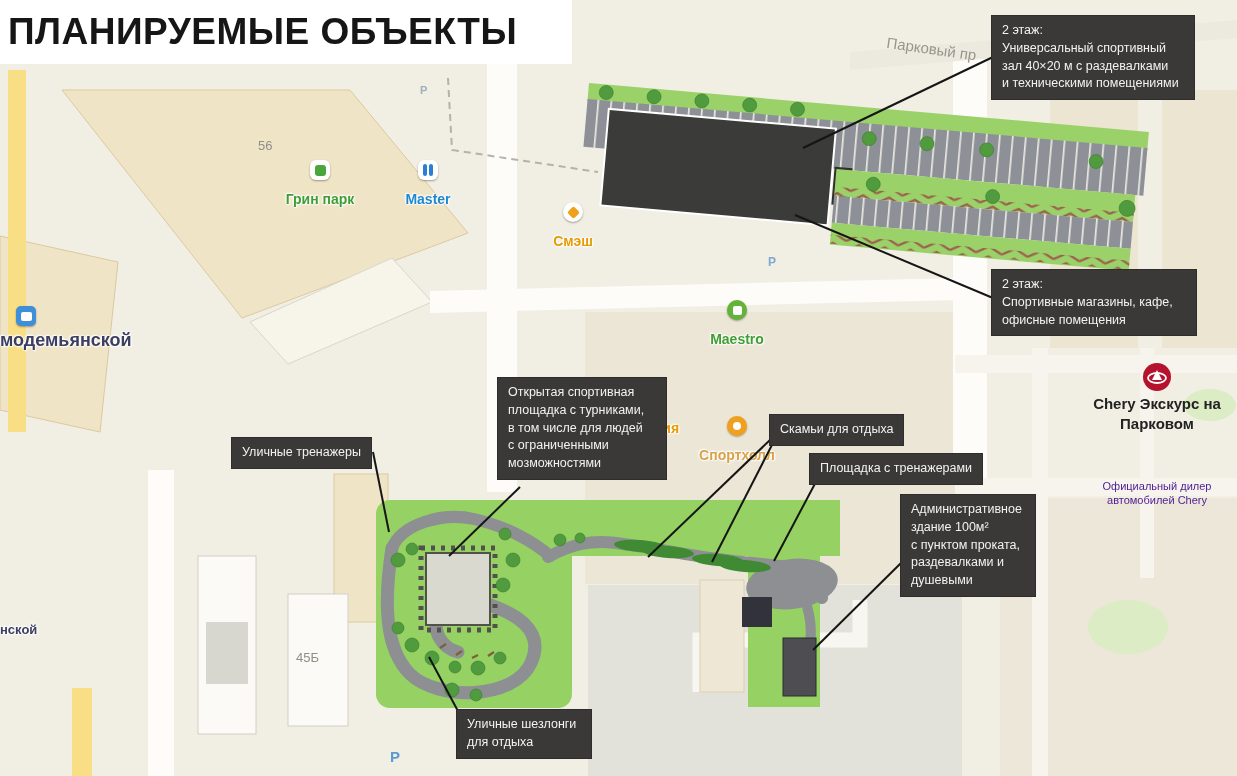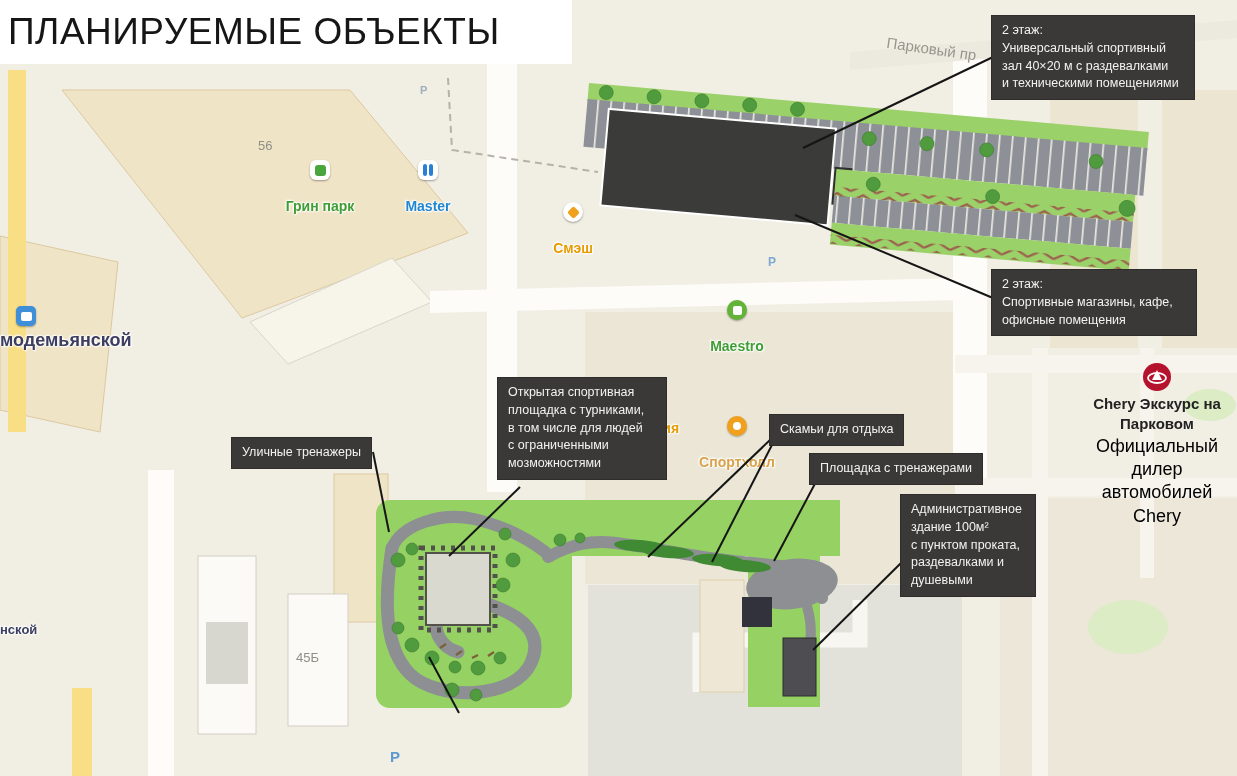--- a/index.html
+++ b/index.html
@@ -4,26 +4,26 @@
 <style>
   html,body{margin:0;padding:0;background:#ffffff;}
   .stage{position:relative;width:1237px;height:776px;overflow:hidden;
          font-family:"Liberation Sans",sans-serif;background:#f1eee4;}
   .layer{position:absolute;left:0;top:0;width:1237px;height:776px;}
   .base{z-index:0;}
   .poi-layer{z-index:1;pointer-events:none;}
   .leaders{z-index:2;pointer-events:none;}
   .ann-layer{z-index:3;}
   .title-box{position:absolute;left:0;top:0;width:572px;height:64px;background:#ffffff;z-index:10;}
-  .title-box h1{margin:0;padding:2px 0 0 8px;font-size:37px;line-height:60px;font-weight:400;
+  .title-box h1{margin:0;padding:2px 0 0 8px;font-size:37px;line-height:60px;font-weight:700;
                 color:#161616;letter-spacing:.5px;white-space:nowrap;}
   .ann{position:absolute;background:#3a3937;color:#f3f2ef;font-size:12.5px;line-height:1.42;
        padding:6px 10px;white-space:pre-line;box-shadow:0 0 0 1px #2e2d2b;}
   .nowrap{white-space:nowrap;}
-  .poi{position:absolute;width:120px;display:flex;flex-direction:column;align-items:center;gap:18px;}
+  .poi{position:absolute;width:120px;display:flex;flex-direction:column;align-items:center;gap:11px;}
   .poi-label{font-size:14px;font-weight:700;white-space:nowrap;
      text-shadow:0 0 2px #fff,0 0 2px #fff,1px 1px 2px #fff,-1px -1px 2px #fff;}
   .green{color:#3f9e33;} .blue{color:#1f87d2;} .orange{color:#e79b00;} .tan{color:#d8a24a;}
   .navy{color:#3b3e60;}
   .badge{width:20px;height:20px;border-radius:6px;background:#fff;box-shadow:0 1px 2px rgba(0,0,0,.35);
          display:flex;align-items:center;justify-content:center;}
   .badge.round{border-radius:50%;}
   .glyph-green{width:11px;height:11px;border-radius:3px;background:#4aa53d;}
   .glyph-master{display:flex;gap:2px;}
   .glyph-master i{display:block;width:4px;height:12px;border-radius:2px;background:#2a7fd4;}
@@ -34,21 +34,21 @@
   .badge.ocircle{background:#f0a01c;border-radius:50%;box-shadow:0 1px 2px rgba(0,0,0,.3);}
   .glyph-dot{width:8px;height:8px;border-radius:50%;background:#fff;}
   .badge.transit{background:#3f8fd8;border-radius:5px;}
   .glyph-bus{width:11px;height:9px;border-radius:2px;background:#fff;}
   .street{position:absolute;font-size:15px;color:#97968e;white-space:nowrap;}
   .bnum{position:absolute;font-size:13px;color:#908f87;}
   .pletter{position:absolute;font-weight:700;color:#5e9bd0;}
   .chery{position:absolute;left:1080px;top:362px;width:154px;display:flex;flex-direction:column;
          align-items:center;text-align:center;}
   .chery-name{margin-top:2px;font-size:15px;font-weight:700;color:#222222;line-height:1.35;white-space:pre-line;}
-  .chery-sub{font-size:18px;color:#000000;line-height:1.3;white-space:pre-line;}
+  .chery-sub{font-size:11px;color:#4c1d95;line-height:1.3;white-space:pre-line;margin-top:44px;}
   .tree{fill:#4f9b3d;stroke:#3c7a2e;stroke-width:.6;}
   .walk{fill:none;stroke:#8d8f93;stroke-linecap:round;}
   .hedge{fill:#3f8a33;}
   .bench{stroke:#7d5f3a;stroke-width:2.2;}
 </style>
 </head>
 <body>
 
 <div class="stage">
 
@@ -255,19 +255,21 @@
 с ограниченными
 мозможностями</div>
     <div class="ann nowrap" style="left:770px;top:415px">Скамьи для отдыха</div>
     <div class="ann nowrap" style="left:810px;top:454px">Площадка с тренажерами</div>
     <div class="ann nowrap" style="left:232px;top:438px">Уличные тренажеры</div>
     <div class="ann" style="left:901px;top:495px;width:114px">Административное
 здание 100м²
 с пунктом проката,
 раздевалками и
 душевыми</div>
+    <div class="ann" style="left:457px;top:710px;width:114px">Уличные шезлонги
+для отдыха</div>
   </div>
 
   <div class="title-box">
     <h1>ПЛАНИРУЕМЫЕ ОБЪЕКТЫ</h1>
   </div>
 
 </div>
 
 </body></html>

